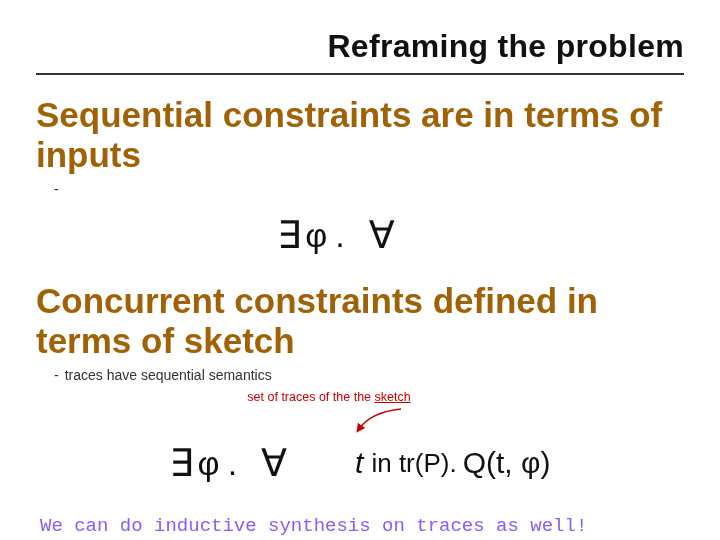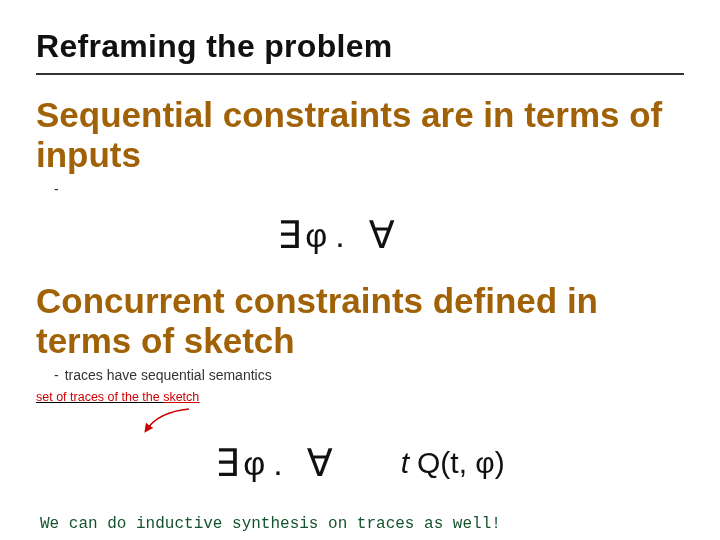--- a/index.html
+++ b/index.html
@@ -25,20 +25,21 @@
       border-bottom: 2px solid #333;
       padding-bottom: 8px;
       margin-bottom: 20px;
     }
 
     .slide-title {
       font-size: 32px;
       font-weight: bold;
       color: #111;
       letter-spacing: 0.3px;
+      text-align: right;
     }
 
     .section-heading {
       font-size: 35px;
       font-weight: bold;
       color: #a16207;
       margin-bottom: 6px;
     }
 
     .bullet-item {
@@ -109,22 +110,22 @@
     }
 
     .formula-t {
       font-style: italic;
       font-size: 30px;
       margin-right: 8px;
     }
 
     .closing-line {
       font-family: 'Courier New', Courier, monospace;
-      font-size: 16px;
-      color: #14532d;
+      font-size: 19px;
+      color: #8b5cf6;
       margin-top: 8px;
       margin-left: 4px;
     }
 
     .underline {
       text-decoration: underline;
     }
   </style>
 </head>
 <body>
@@ -149,21 +150,21 @@
     </div>
   </div>
 
   <div class="section2">
     <h2 class="section-heading">Concurrent constraints defined in terms of sketch</h2>
     <div class="bullet-item">
       <span class="bullet-dash">-</span>
       <span>traces have sequential semantics</span>
     </div>
 
-    <div style="position:relative; display:flex; justify-content:flex-start; margin-right:62px; text-decoration:underline;">
+    <div style="position:relative; display:flex; justify-content:center; margin-right:62px; ">
       <div style="position:relative;">
         <span class="annotation-text">
           <span>set of traces of the</span>
           the <span class="underline">sketch</span>
         </span>
         
         <svg width="60" height="30" style="display:block; margin-left:auto; margin-top:2px;">
           <defs>
             <marker id="arrowhead" markerWidth="6" markerHeight="6" refX="3" refY="3" orient="auto">
               <path d="M0,0 L0,6 L6,3 z" fill="#cc0000"></path>
@@ -174,19 +175,20 @@
       </div>
     </div>
 
     <div class="formula-row2">
       <span class="formula-exists">∃</span>
       <span class="formula-phi">φ</span>
       <span class="formula-dot">.</span>
       <span class="formula-forall">∀</span>
       <span style="margin-right:20px;"></span>
       <span class="formula-t">t</span>
+      <span style="font-size:26px; margin-right:6px;"> in tr(P).</span>
       <span style="font-size:30px;text-align:center;">Q(t, φ)</span>
     </div>
   </div>
 
   <div class="closing-line">We can do inductive synthesis on traces as well!</div>
 
 </div>
 
 </body></html>

